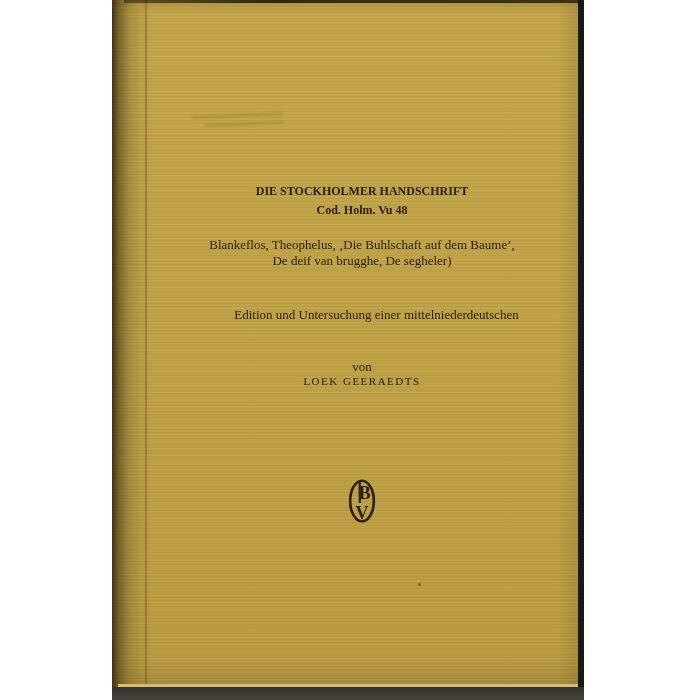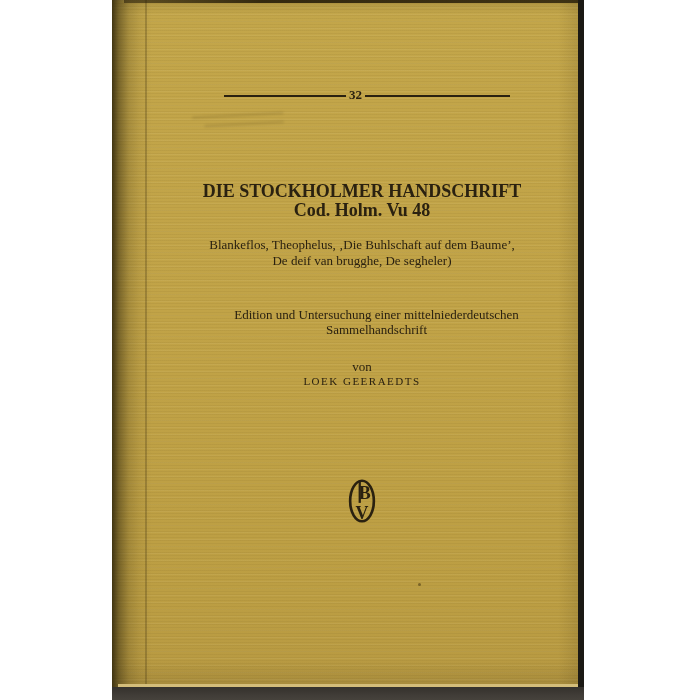--- a/index.html
+++ b/index.html
@@ -97,21 +97,21 @@
   .faint-mark {
     position: absolute; top: 106px; left: 28px; width: 120px; height: 28px;
     transform: rotate(-3deg); opacity: 0.13; filter: blur(1px); z-index: 1;
   }
   .faint-mark .stroke1, .faint-mark .stroke2 {
     position: absolute; left: 18px; right: 10px; height: 3px;
     background: #4a3a14; border-radius: 2px;
   }
   .faint-mark .stroke1 { top: 8px; }
   .faint-mark .stroke2 { top: 17px; left: 30px; }
-  .main-title { top: 182px; font-size: 18px; font-weight: bold; line-height: 19px; }
+  .main-title { top: 182px; font-size: 12px; font-weight: bold; line-height: 19px; }
   .contents-note { top: 237px; font-size: 13px; line-height: 16px; }
   .subtitle { top: 307px; font-size: 13px; line-height: 15px; padding-left: 29px; }
   .byline { top: 359px; font-size: 13px; }
   .author { top: 375px; font-size: 11px; letter-spacing: 1.5px; }
   .logo-wrap { top: 477px; display: flex; justify-content: center; }
   .logo-wrap svg { display: block; }
   .speck {
     position: absolute; left: 306px; top: 583px; width: 3px; height: 3px;
     border-radius: 50%; background: rgba(70,52,16,0.55); z-index: 2;
   }
@@ -126,44 +126,38 @@
     <div class="hinge-groove"></div>
     <div class="edge-top"></div>
     <div class="edge-right"></div>
     <div class="edge-bottom-tan"></div>
     <div class="edge-bottom-dark"></div>
     <div class="speck"></div>
 
     <div class="cover-content">
 
 
-      <div class="block rule-row">
-        <div class="rule-seg seg-left"></div>
-        <div class="rule-volume">32</div>
-        <div class="rule-seg seg-right"></div>
-      </div>
 
       <div class="faint-mark">
         <div class="stroke1"></div>
         <div class="stroke2"></div>
       </div>
 
       <div class="block main-title">
         <div>DIE STOCKHOLMER HANDSCHRIFT</div>
         <div>Cod. Holm. Vu 48</div>
       </div>
 
       <div class="block contents-note">
         <div>Blankeflos, Theophelus, ‚Die Buhlschaft auf dem Baume’,</div>
         <div>De deif van brugghe, De segheler)</div>
       </div>
 
       <div class="block subtitle">
         <div>Edition und Untersuchung einer mittelniederdeutschen</div>
-        <div>Sammelhandschrift</div>
       </div>
 
       <div class="block byline">von</div>
 
       <div class="block author">LOEK GEERAEDTS</div>
 
       <div class="block logo-wrap">
         <svg width="32" height="48" viewBox="0 0 34 50" aria-hidden="true">
           <ellipse cx="17" cy="25" rx="12.6" ry="21.5" fill="none" stroke="#2a2110" stroke-width="2.8"></ellipse>
           <line x1="14.6" y1="3" x2="14.6" y2="27" stroke="#2a2110" stroke-width="2.4"></line>

